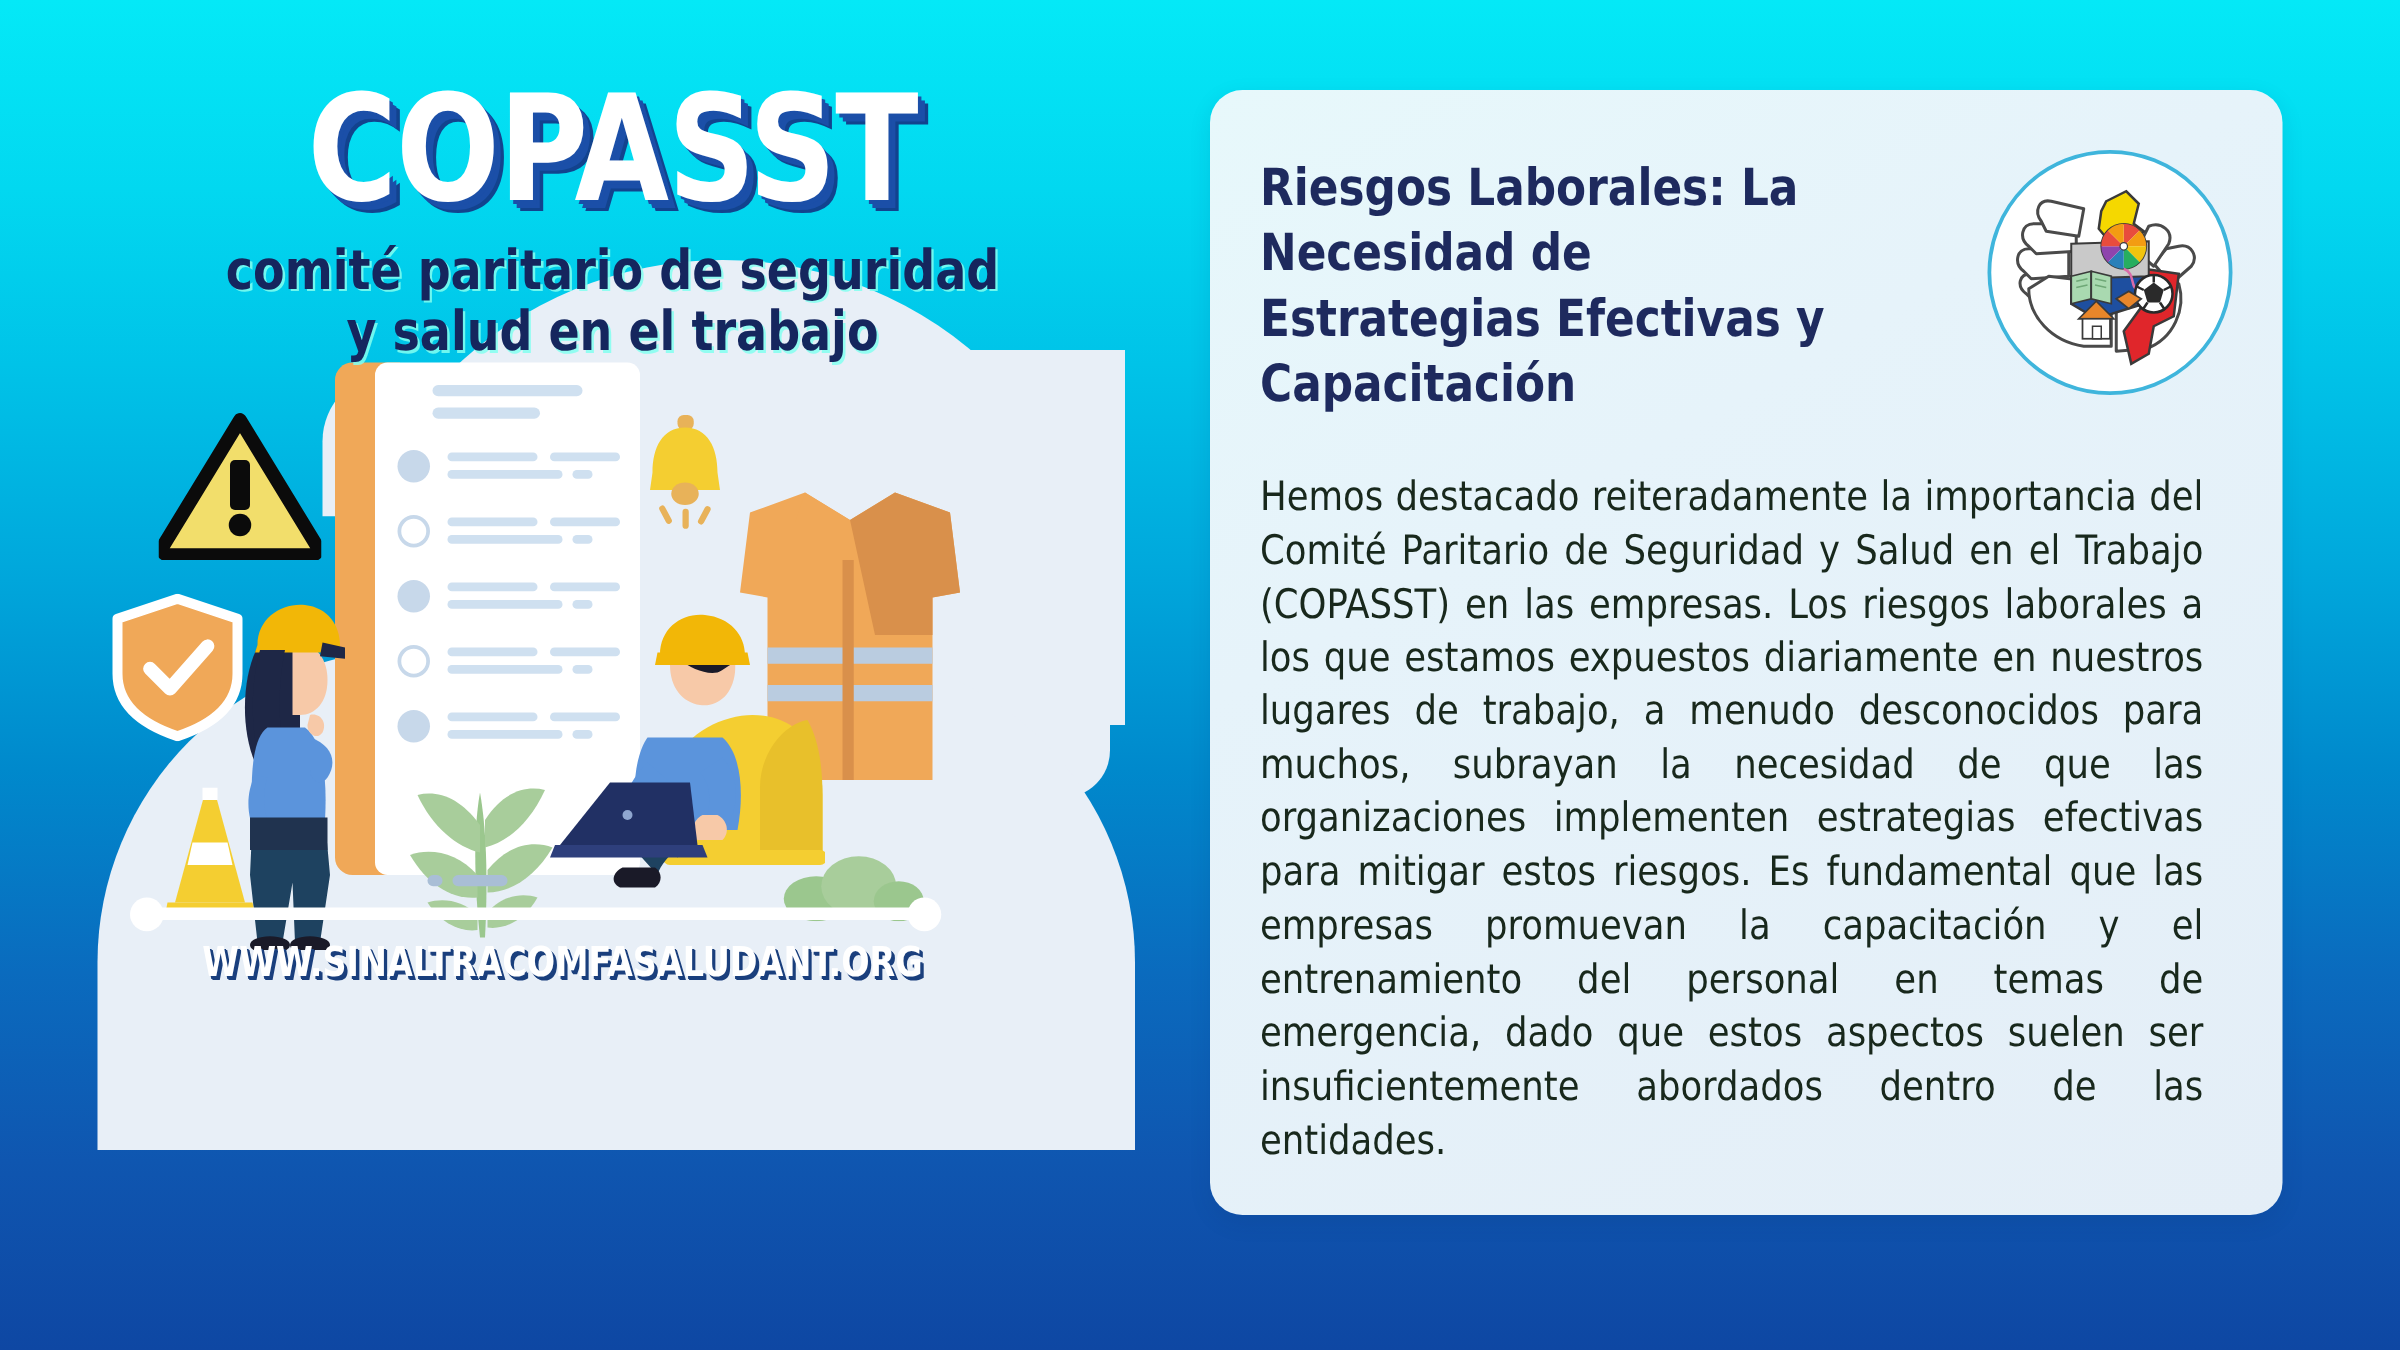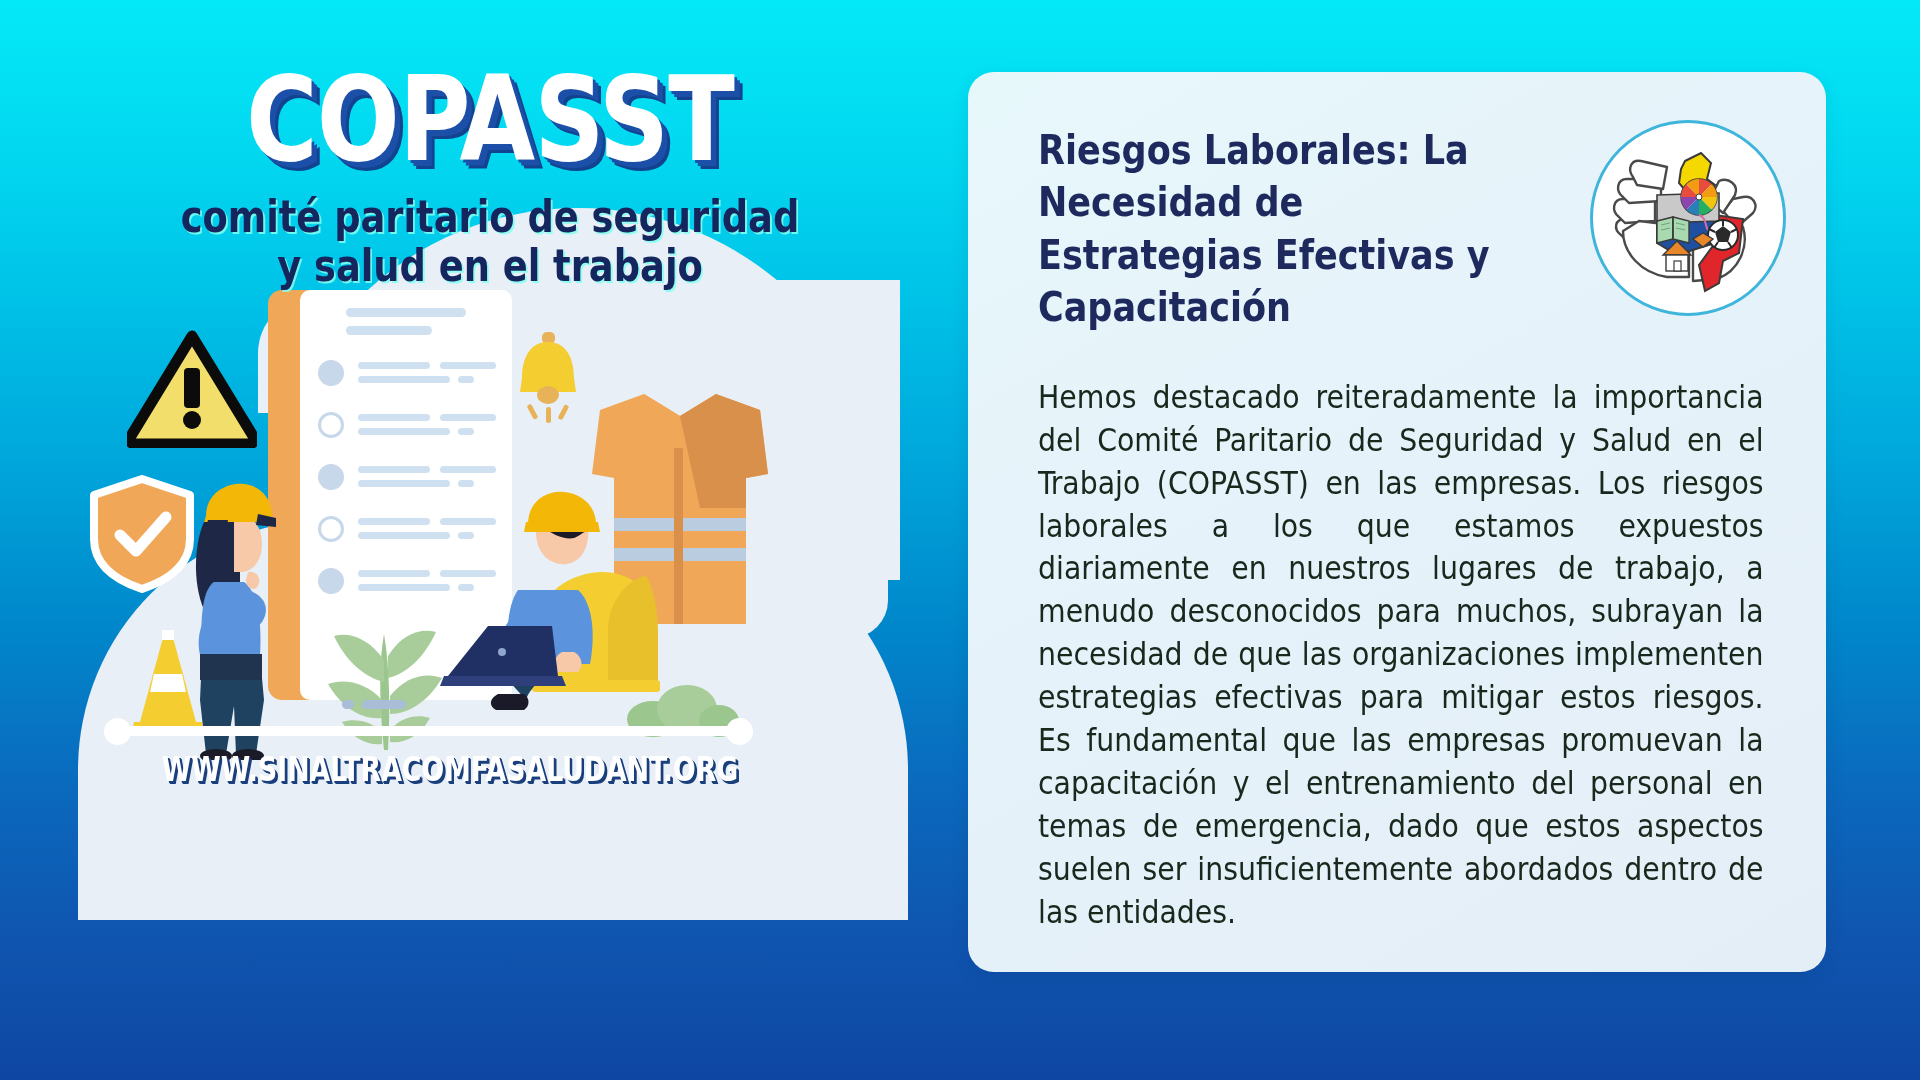--- a/index.html
+++ b/index.html
@@ -218,21 +218,21 @@
     left: 968px; top: 72px;
     width: 858px; height: 900px;
     background: linear-gradient(150deg, #E7F8FB 0%, #E6F3FA 35%, #E4EEF7 100%);
     border-radius: 26px;
     box-shadow: 0 6px 18px rgba(0,40,90,0.10);
     z-index: 10;
   }
   .panel-inner {
     position: absolute;
     left: 40px; top: 52px;
-    right: 40px; bottom: 34px; margin-left: 30px;
+    right: 40px; bottom: 34px;
   }
   .panel-head-row {
     display: flex;
     align-items: flex-start;
     justify-content: space-between;
     gap: 20px;
   }
   .panel-title {
     font-family: "DejaVu Sans Condensed", "Liberation Sans Narrow", "Liberation Sans", sans-serif;
     font-weight: 700;

